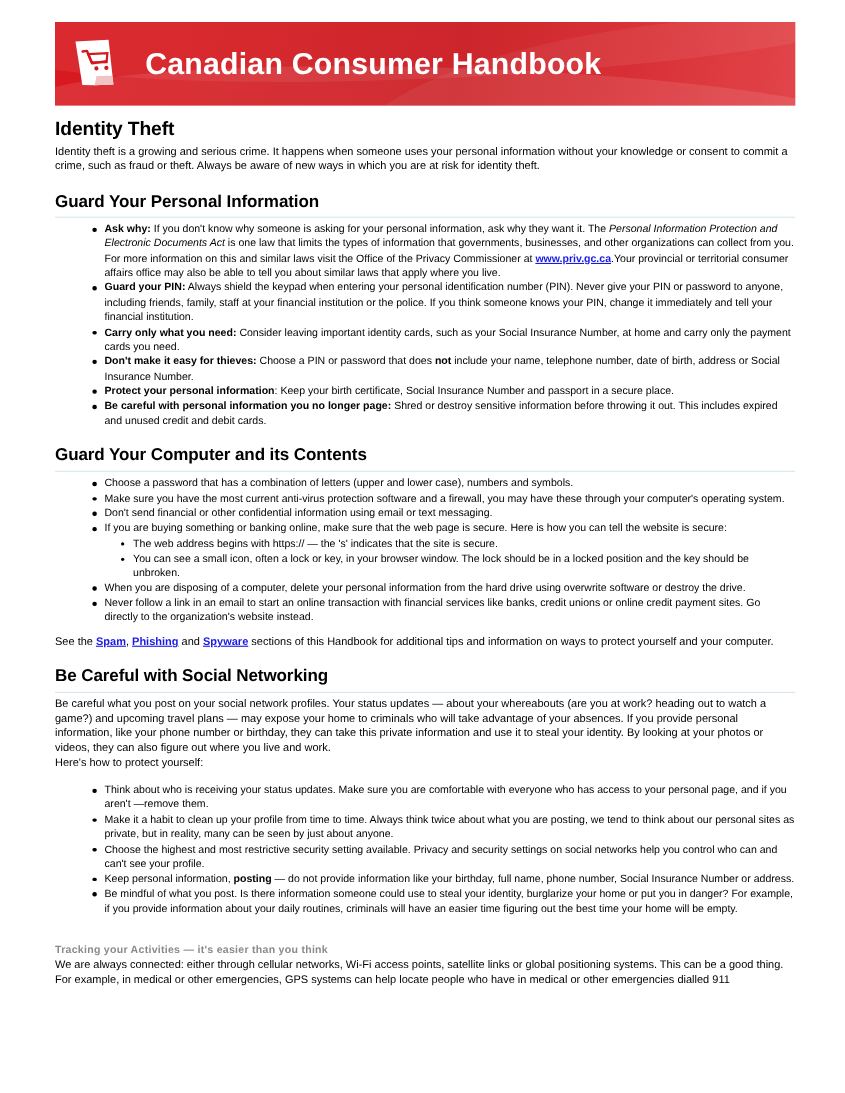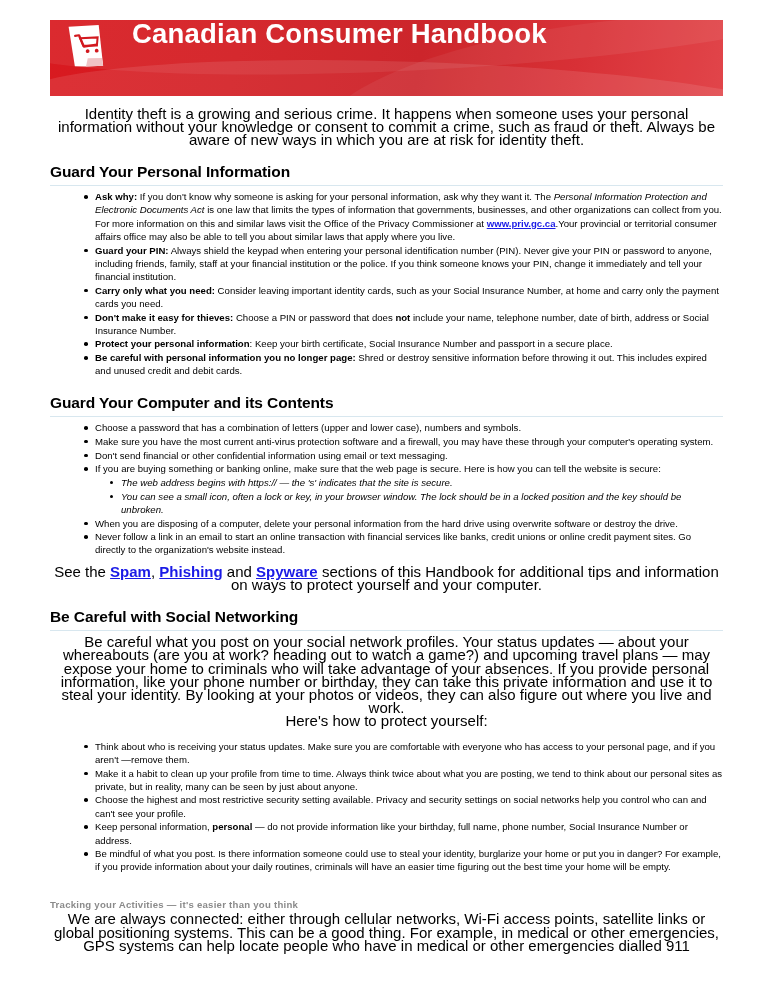--- a/index.html
+++ b/index.html
@@ -24,21 +24,21 @@
   }
 
   
   .banner {
     position: relative;
     margin: 20px 45px 0 50px;
     height: 76px;
     background: linear-gradient(100deg, #d91a20 0%, #d2191f 28%, #c9151b 55%, #d6242a 78%, #e03a3f 100%);
     overflow: hidden;
     display: flex;
-    align-items: flex-start;
+    align-items: center;
   }
   .banner-swoosh-a, .banner-swoosh-b, .banner-swoosh-c {
     position: absolute;
     pointer-events: none;
   }
   .banner-swoosh-a {
     left: -10%;
     top: -60px;
     width: 130%;
     height: 110px;
@@ -100,36 +100,35 @@
   h2.section-title {
     font-size: 15.5px;
     font-weight: bold;
     margin: 16px 0 4px 0;
     line-height: 1.2;
     padding-bottom: 4px;
     border-bottom: 1px solid #d8e7ef;
     letter-spacing: -0.1px;
   }
   p.body-text {
-    font-size: 15px;
+    font-size: 10px;
     line-height: 13.2px;
     margin: 0 0 2px 0;
-    text-align: center;
+    text-align: left;
   }
   p.tight { margin-bottom: 0; }
 
   ul.bullets {
     list-style: none;
     margin: 2px 0 0 0;
     padding: 0 0 0 34px;
   }
   ul.bullets.sub {
     padding-left: 26px;
     margin-top: 0;
-    font-style: italic;
   }
   ul.bullets > li {
     position: relative;
     font-size: 9.6px;
     line-height: 13.2px;
     padding-left: 11px;
     margin-bottom: 0.5px;
   }
   ul.bullets > li::before {
     content: "";
@@ -187,20 +186,21 @@
         <circle cx="21" cy="31" r="1.9" fill="#d2191f"></circle>
         <circle cx="30" cy="32" r="1.9" fill="#d2191f"></circle>
       </g>
     </svg>
 
     <div class="banner-title">Canadian Consumer Handbook</div>
   </div>
 
   <div class="content">
 
+    <h1 class="doc-title">Identity Theft</h1>
     <p class="body-text">Identity theft is a growing and serious crime. It happens when someone uses your personal information without your knowledge or consent to commit a crime, such as fraud or theft. Always be aware of new ways in which you are at risk for identity theft.</p>
 
     <h2 class="section-title">Guard Your Personal Information</h2>
     <ul class="bullets">
       <li><b>Ask why:</b><span> If you don't know why someone is asking for your personal information, ask why they want it. The </span><i>Personal Information Protection and Electronic Documents Act</i><span> is one law that limits the types of information that governments, businesses, and other organizations can collect from you. For more information on this and similar laws visit the Office of the Privacy Commissioner at </span><span class="doclink">www.priv.gc.ca</span><span>.Your provincial or territorial consumer affairs office may also be able to tell you about similar laws that apply where you live.</span></li>
 
       <li><b>Guard your PIN:</b><span> Always shield the keypad when entering your personal identification number (PIN). Never give your PIN or password to anyone, including friends, family, staff at your financial institution or the police. If you think someone knows your PIN, change it immediately and tell your financial institution.</span></li>
 
       <li><b>Carry only what you need:</b><span> Consider leaving important identity cards, such as your Social Insurance Number, at home and carry only the payment cards you need.</span></li>
 
@@ -230,21 +230,21 @@
 
     <h2 class="section-title">Be Careful with Social Networking</h2>
     <p class="body-text tight">Be careful what you post on your social network profiles. Your status updates — about your whereabouts (are you at work? heading out to watch a game?) and upcoming travel plans — may expose your home to criminals who will take advantage of your absences. If you provide personal information, like your phone number or birthday, they can take this private information and use it to steal your identity. By looking at your photos or videos, they can also figure out where you live and work.</p>
     <p class="body-text">Here's how to protect yourself:</p>
 
     <div class="spacer-sm"></div>
     <ul class="bullets">
       <li>Think about who is receiving your status updates. Make sure you are comfortable with everyone who has access to your personal page, and if you aren't —remove them.</li>
       <li>Make it a habit to clean up your profile from time to time. Always think twice about what you are posting, we tend to think about our personal sites as private, but in reality, many can be seen by just about anyone.</li>
       <li>Choose the highest and most restrictive security setting available. Privacy and security settings on social networks help you control who can and can't see your profile.</li>
-      <li><span>Keep personal information, </span><b>personal</b><span> — do not provide information like your birthday, full name, phone number, Social Insurance Number or address.</span></li>
+      <li><span>Keep personal information, </span><b>posting</b><span> — do not provide information like your birthday, full name, phone number, Social Insurance Number or address.</span></li>
       <li>Be mindful of what you post. Is there information someone could use to steal your identity, burglarize your home or put you in danger? For example, if you provide information about your daily routines, criminals will have an easier time figuring out the best time your home will be empty.</li>
     </ul>
 
     <div class="spacer-md"></div>
 
     <div class="spacer-md"></div>
     <h3 class="sub-heading">Tracking your Activities — it's easier than you think</h3>
     <p class="body-text">We are always connected: either through cellular networks, Wi-Fi access points, satellite links or global positioning systems. This can be a good thing. For example, in medical or other emergencies, GPS systems can help locate people who have in medical or other emergencies dialled 911</p>
 
   </div>

